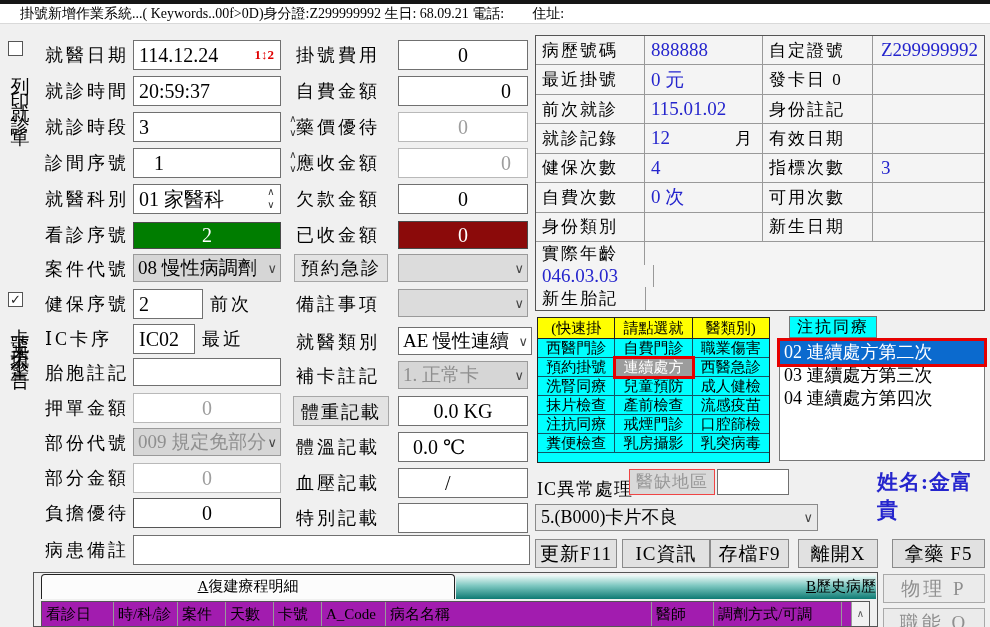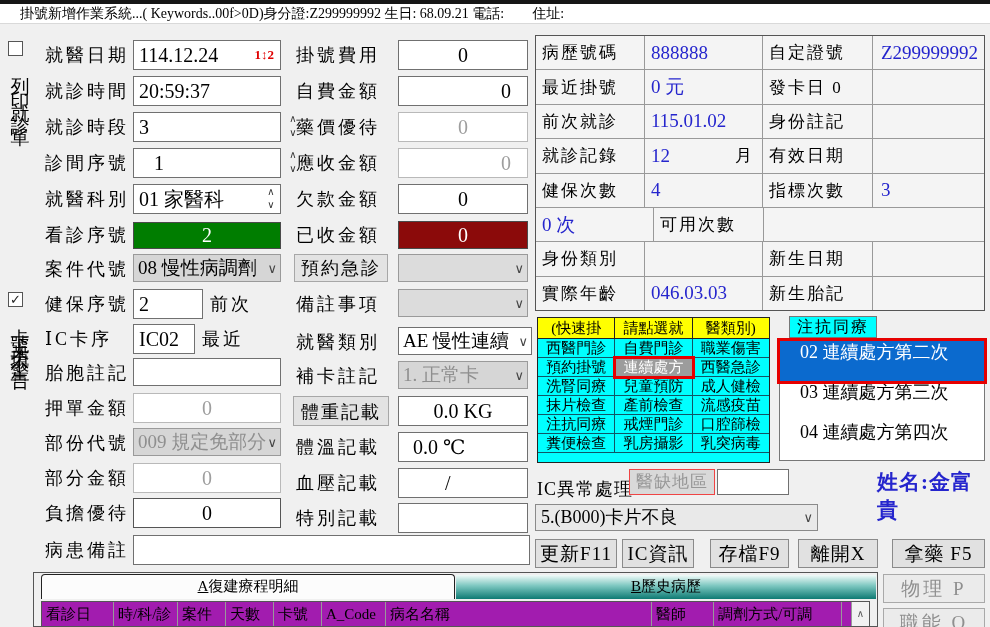--- a/index.html
+++ b/index.html
@@ -37,21 +37,21 @@
 
   .cb { position:absolute; width:15px; height:15px; background:#fff; border:1px solid #555;
     font-size:13px; line-height:13px; text-align:center; color:#222; }
   .vtext { position:absolute; writing-mode:vertical-rl; text-orientation:upright;
     font-size:19px; color:#000; }
 
   
   #info-grid { position:absolute; left:535px; top:35px; width:450px; height:276px;
     border:1px solid #555; background:#f4f4f4; display:flex; flex-direction:column; }
   .ig-row { flex:1; display:flex; border-bottom:1px solid #999; }
-  .ig-row:last-child { border-bottom:none; }
+  .ig-row:last-child { border-bottom:none;flex-direction:column; }
   .ig-cell { border-right:1px solid #999; display:flex; align-items:center; overflow:hidden; white-space:nowrap; }
   .ig-cell:last-child { border-right:none; }
   .ig-l1 { width:109px; font-size:17px; letter-spacing:2px; padding-left:6px; }
   .ig-v1 { width:118px; font-size:19px; color:#2525cd; padding-left:6px; }
   .ig-l2 { width:110px; font-size:17px; letter-spacing:2px; padding-left:6px; }
   .ig-v2 { flex:1; font-size:19px; color:#2525cd; padding-left:8px; }
   .ig-suffix { margin-left:auto; padding-right:10px; color:#000; font-size:17px; }
 
   
   #quick-panel { position:absolute; left:537px; top:317px; width:233px; height:146px;
@@ -63,21 +63,21 @@
   .qp-cell { flex:1; font-size:15px; line-height:18px; text-align:center; color:#000;
     border-right:1px solid #156; border-bottom:1px solid #156; white-space:nowrap; overflow:hidden; cursor:default; }
   .qp-cell:last-child { border-right:none; }
   .qp-sel { background:#9c9c9c; color:#fff; outline:3px solid #e60000; outline-offset:-1px; position:relative; z-index:2; }
 
   
   #therapy-tab { position:absolute; left:789px; top:316px; width:88px; height:22px; background:#00ffff;
     border:1px solid #777; font-size:16px; line-height:20px; text-align:center; letter-spacing:2px; }
   #therapy-list { position:absolute; left:779px; top:340px; width:206px; height:121px;
     background:#fff; border:1px solid #777; }
-  .tl-item { height:40px; font-size:18px; line-height:23px; padding-left:20px; white-space:nowrap; color:#000; cursor:default; }
+  .tl-item { height:23px; font-size:18px; line-height:23px; padding-left:4px; white-space:nowrap; color:#000; cursor:default; }
   .tl-sel { background:#0b6ace; color:#fff; outline:3px solid #e60000; outline-offset:0px; position:relative; z-index:2; }
 
   
   #ic-label { position:absolute; left:537px; top:474px; font-size:18px; letter-spacing:1px; }
   #area-btn { position:absolute; left:629px; top:469px; width:86px; height:26px; background:#d9d9d9;
     border:1px solid #ef4444; color:#979797; font-size:17px; line-height:24px; text-align:center; letter-spacing:1px; }
   #area-input { position:absolute; left:717px; top:469px; width:72px; height:26px; background:#fff; border:1px solid #707070; }
   #patient-name { position:absolute; left:877px; top:468px; font-size:21px; font-weight:bold; color:#2525cd; letter-spacing:1px; }
   #err-dd { position:absolute; left:535px; top:504px; width:283px; height:27px; background:#e9e9e9;
     border:1px solid #8a8a8a; font-size:18px; line-height:25px; padding-left:5px; }
@@ -87,21 +87,21 @@
     font-size:19px; line-height:27px; text-align:center; letter-spacing:1px; font-family:inherit; cursor:default; }
 
   
   #bottom-box { position:absolute; left:33px; top:572px; width:845px; height:55px;
     border:1px solid #555; background:#f0f0f0; }
   #tab-a { position:absolute; left:7px; top:1px; width:414px; height:25px; background:#fcfcfc;
     border:1px solid #222; border-bottom:none; border-radius:4px 4px 0 0;
     font-size:15px; line-height:23px; text-align:center; }
   #tab-b { position:absolute; left:422px; top:2px; width:420px; height:24px;
     background:linear-gradient(180deg,#f2fbf9 0%,#7cc7c0 45%,#0e7a73 100%);
-    font-size:15px; line-height:22px; text-align:center; color:#000; }
+    font-size:15px; line-height:22px; text-align:right; color:#000; }
   .accel { text-decoration:underline; }
   #history-table { position:absolute; left:7px; top:28px; width:829px; height:26px;
     background:#a21caf; border:1px solid #555; display:flex; }
   .th-cell { font-size:15px; line-height:24px; padding-left:4px; border-right:1px solid #999;
     white-space:nowrap; overflow:hidden; color:#000; }
   #tbl-scroll { width:18px; background:#f2f2f2; border-left:1px solid #999; font-size:10px;
     line-height:24px; text-align:center; color:#555; }
 
   .side-btn { position:absolute; left:883px; width:102px; height:29px; background:#ebebeb;
     border:1px solid #a9a9a9; color:#8f8f8f; font-size:19px; line-height:27px; text-align:center; letter-spacing:3px; }
@@ -267,20 +267,21 @@
         <div class="ig-cell ig-l2">有效日期</div>
         <div class="ig-cell ig-v2"></div>
       </div>
       <div class="ig-row">
         <div class="ig-cell ig-l1">健保次數</div>
         <div class="ig-cell ig-v1">4</div>
         <div class="ig-cell ig-l2">指標次數</div>
         <div class="ig-cell ig-v2">3</div>
       </div>
       <div class="ig-row">
+        <div class="ig-cell ig-l1">自費次數</div>
         <div class="ig-cell ig-v1">0 次</div>
         <div class="ig-cell ig-l2">可用次數</div>
         <div class="ig-cell ig-v2"></div>
       </div>
       <div class="ig-row">
         <div class="ig-cell ig-l1">身份類別</div>
         <div class="ig-cell ig-v1"></div>
         <div class="ig-cell ig-l2">新生日期</div>
         <div class="ig-cell ig-v2"></div>
       </div>
@@ -343,21 +344,21 @@
   <div id="area-btn">醫缺地區</div>
   <div id="area-input"></div>
   <div id="patient-name">姓名:金富貴</div>
   <div id="err-dd">
     <span>5.(B000)卡片不良</span>
     <span class="chev">∨</span>
   </div>
 
   <div id="actions">
       <button class="act-btn" style="left: 535px; width: 82px;">更新F11</button>
-      <button class="act-btn" style="left: 622px; width: 72px;">IC資訊</button>
+      <button class="act-btn" style="left: 622px; width: 88px;">IC資訊</button>
       <button class="act-btn" style="left: 710px; width: 79px;">存檔F9</button>
       <button class="act-btn" style="left: 798px; width: 80px;">離開X</button>
       <button class="act-btn" style="left: 892px; width: 93px;">拿藥 F5</button>
     </div>
 
   <div id="bottom-box">
     <div id="tab-a"><span class="accel">A</span><span>復建療程明細</span></div>
     <div id="tab-b"><span class="accel">B</span><span>歷史病歷</span></div>
     <div id="history-table">
         <div class="th-cell" style="width: 72px;">看診日</div>

